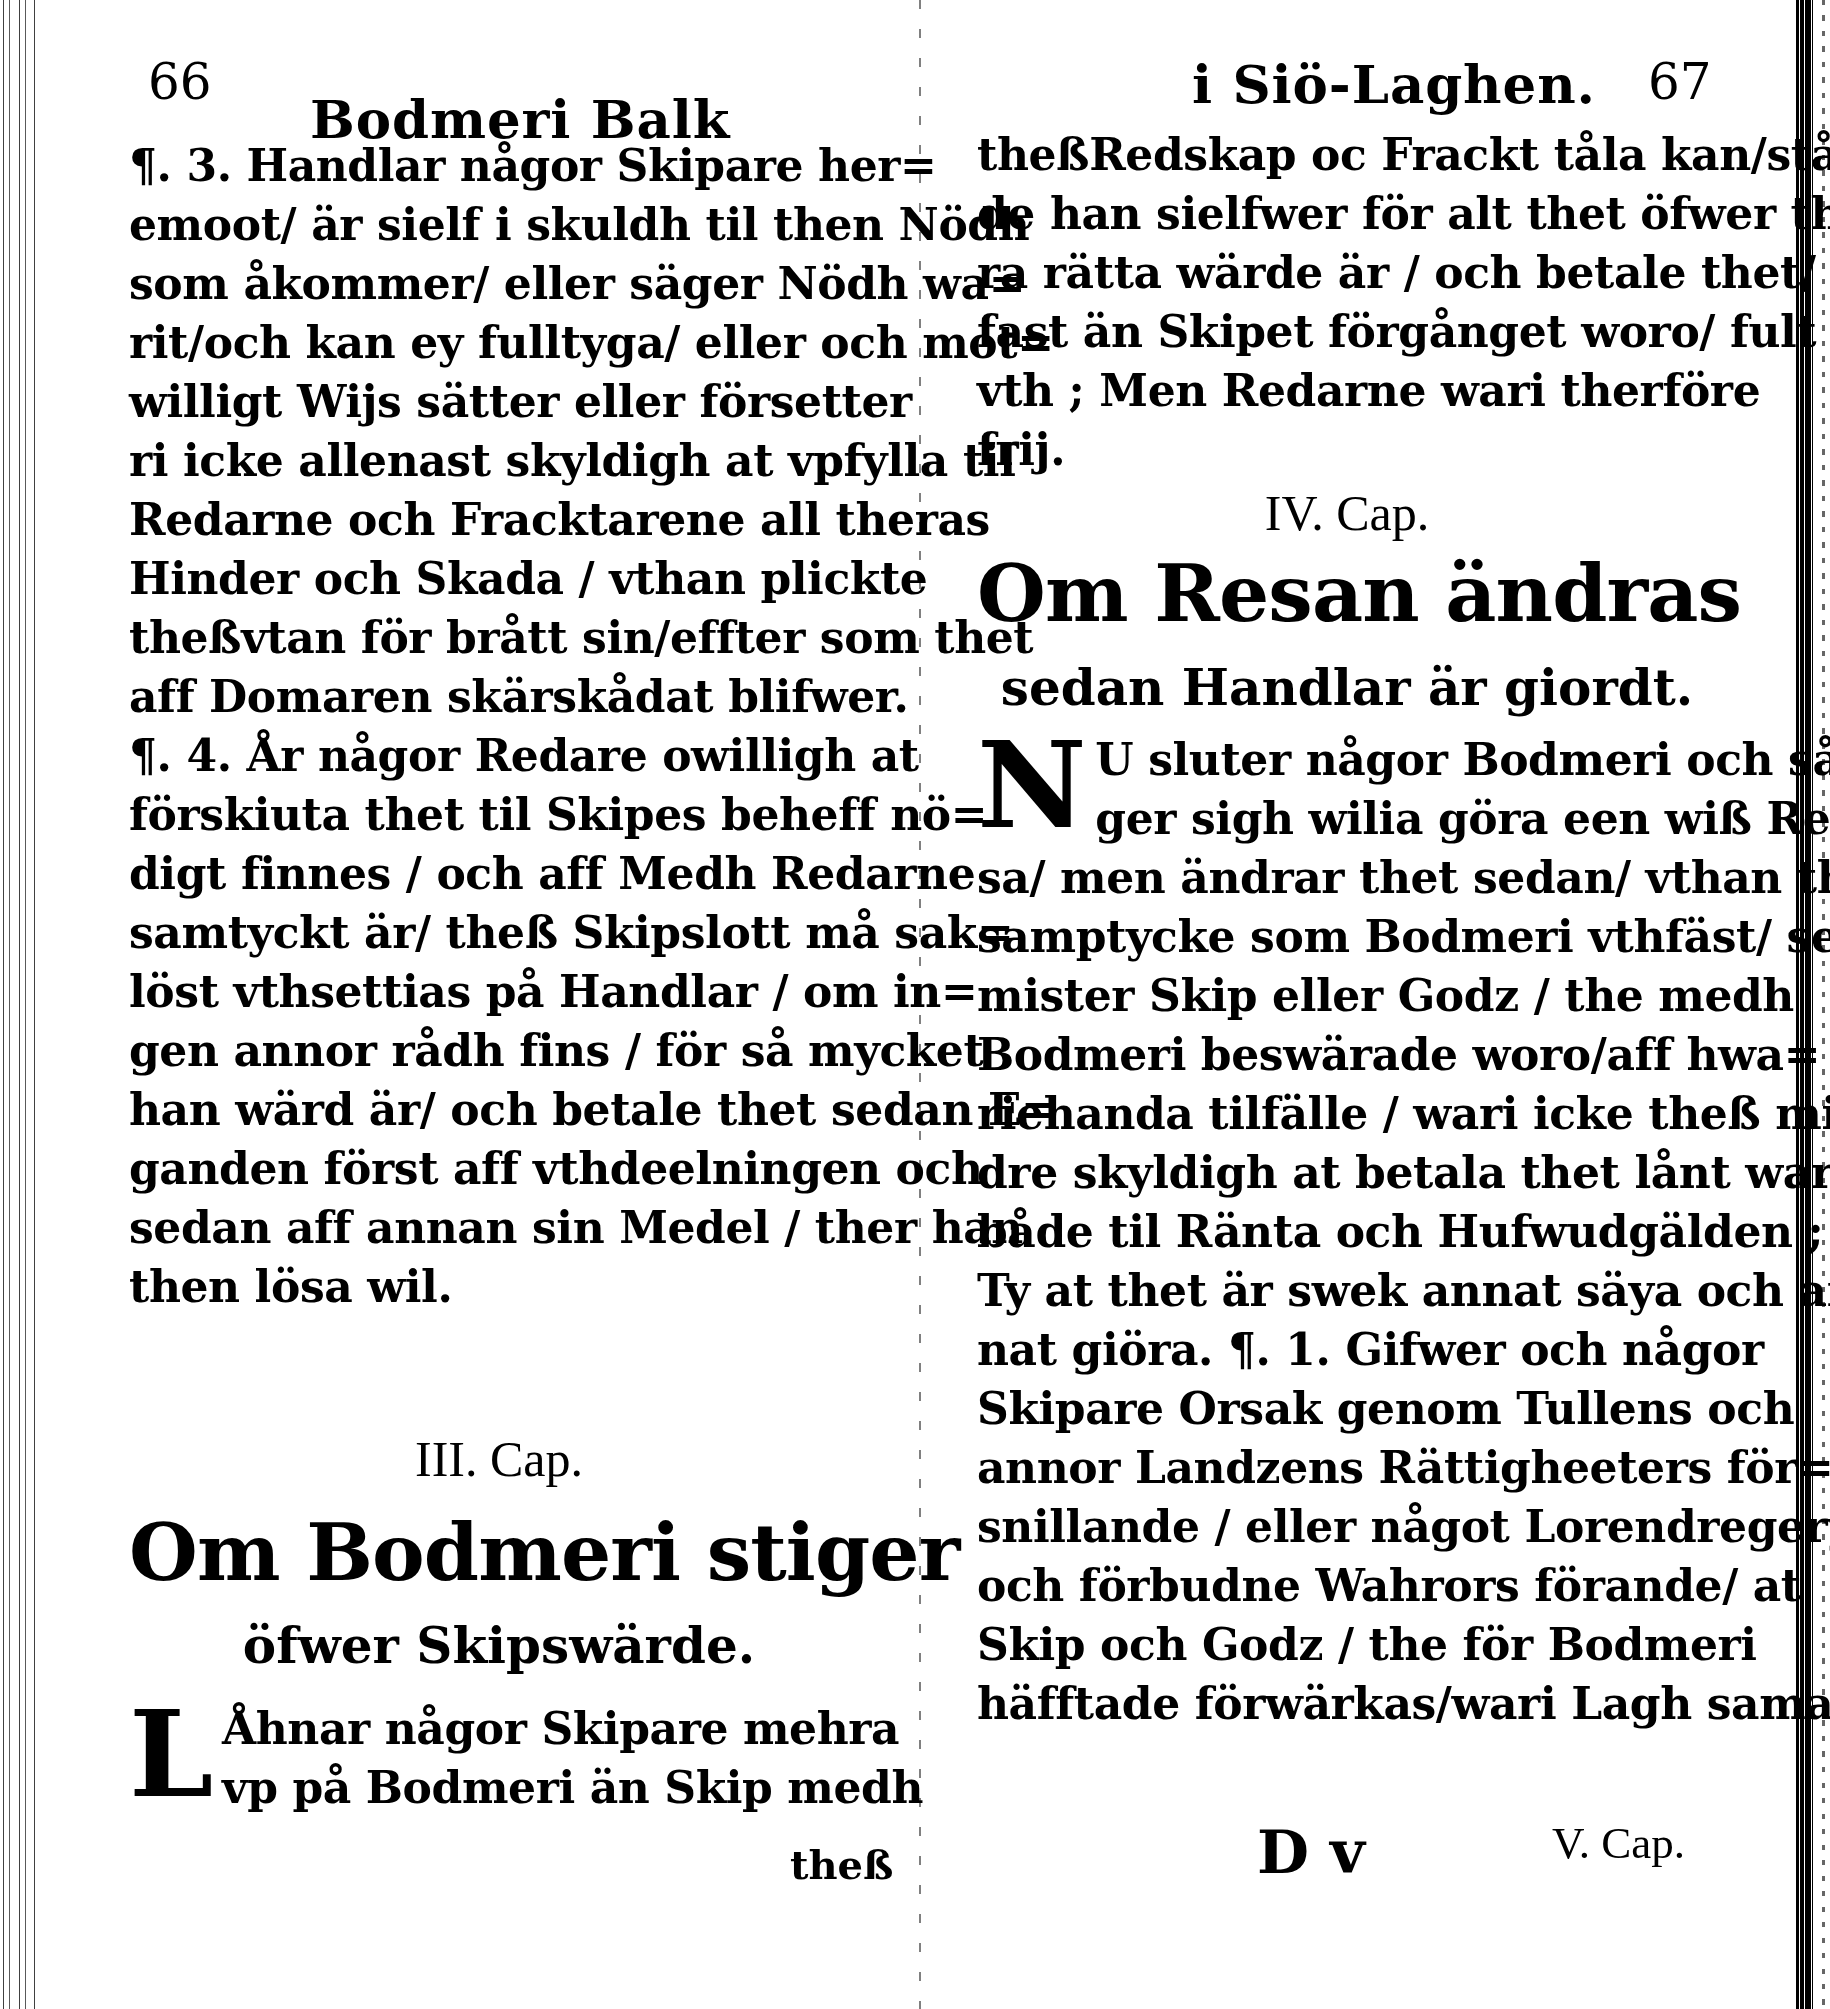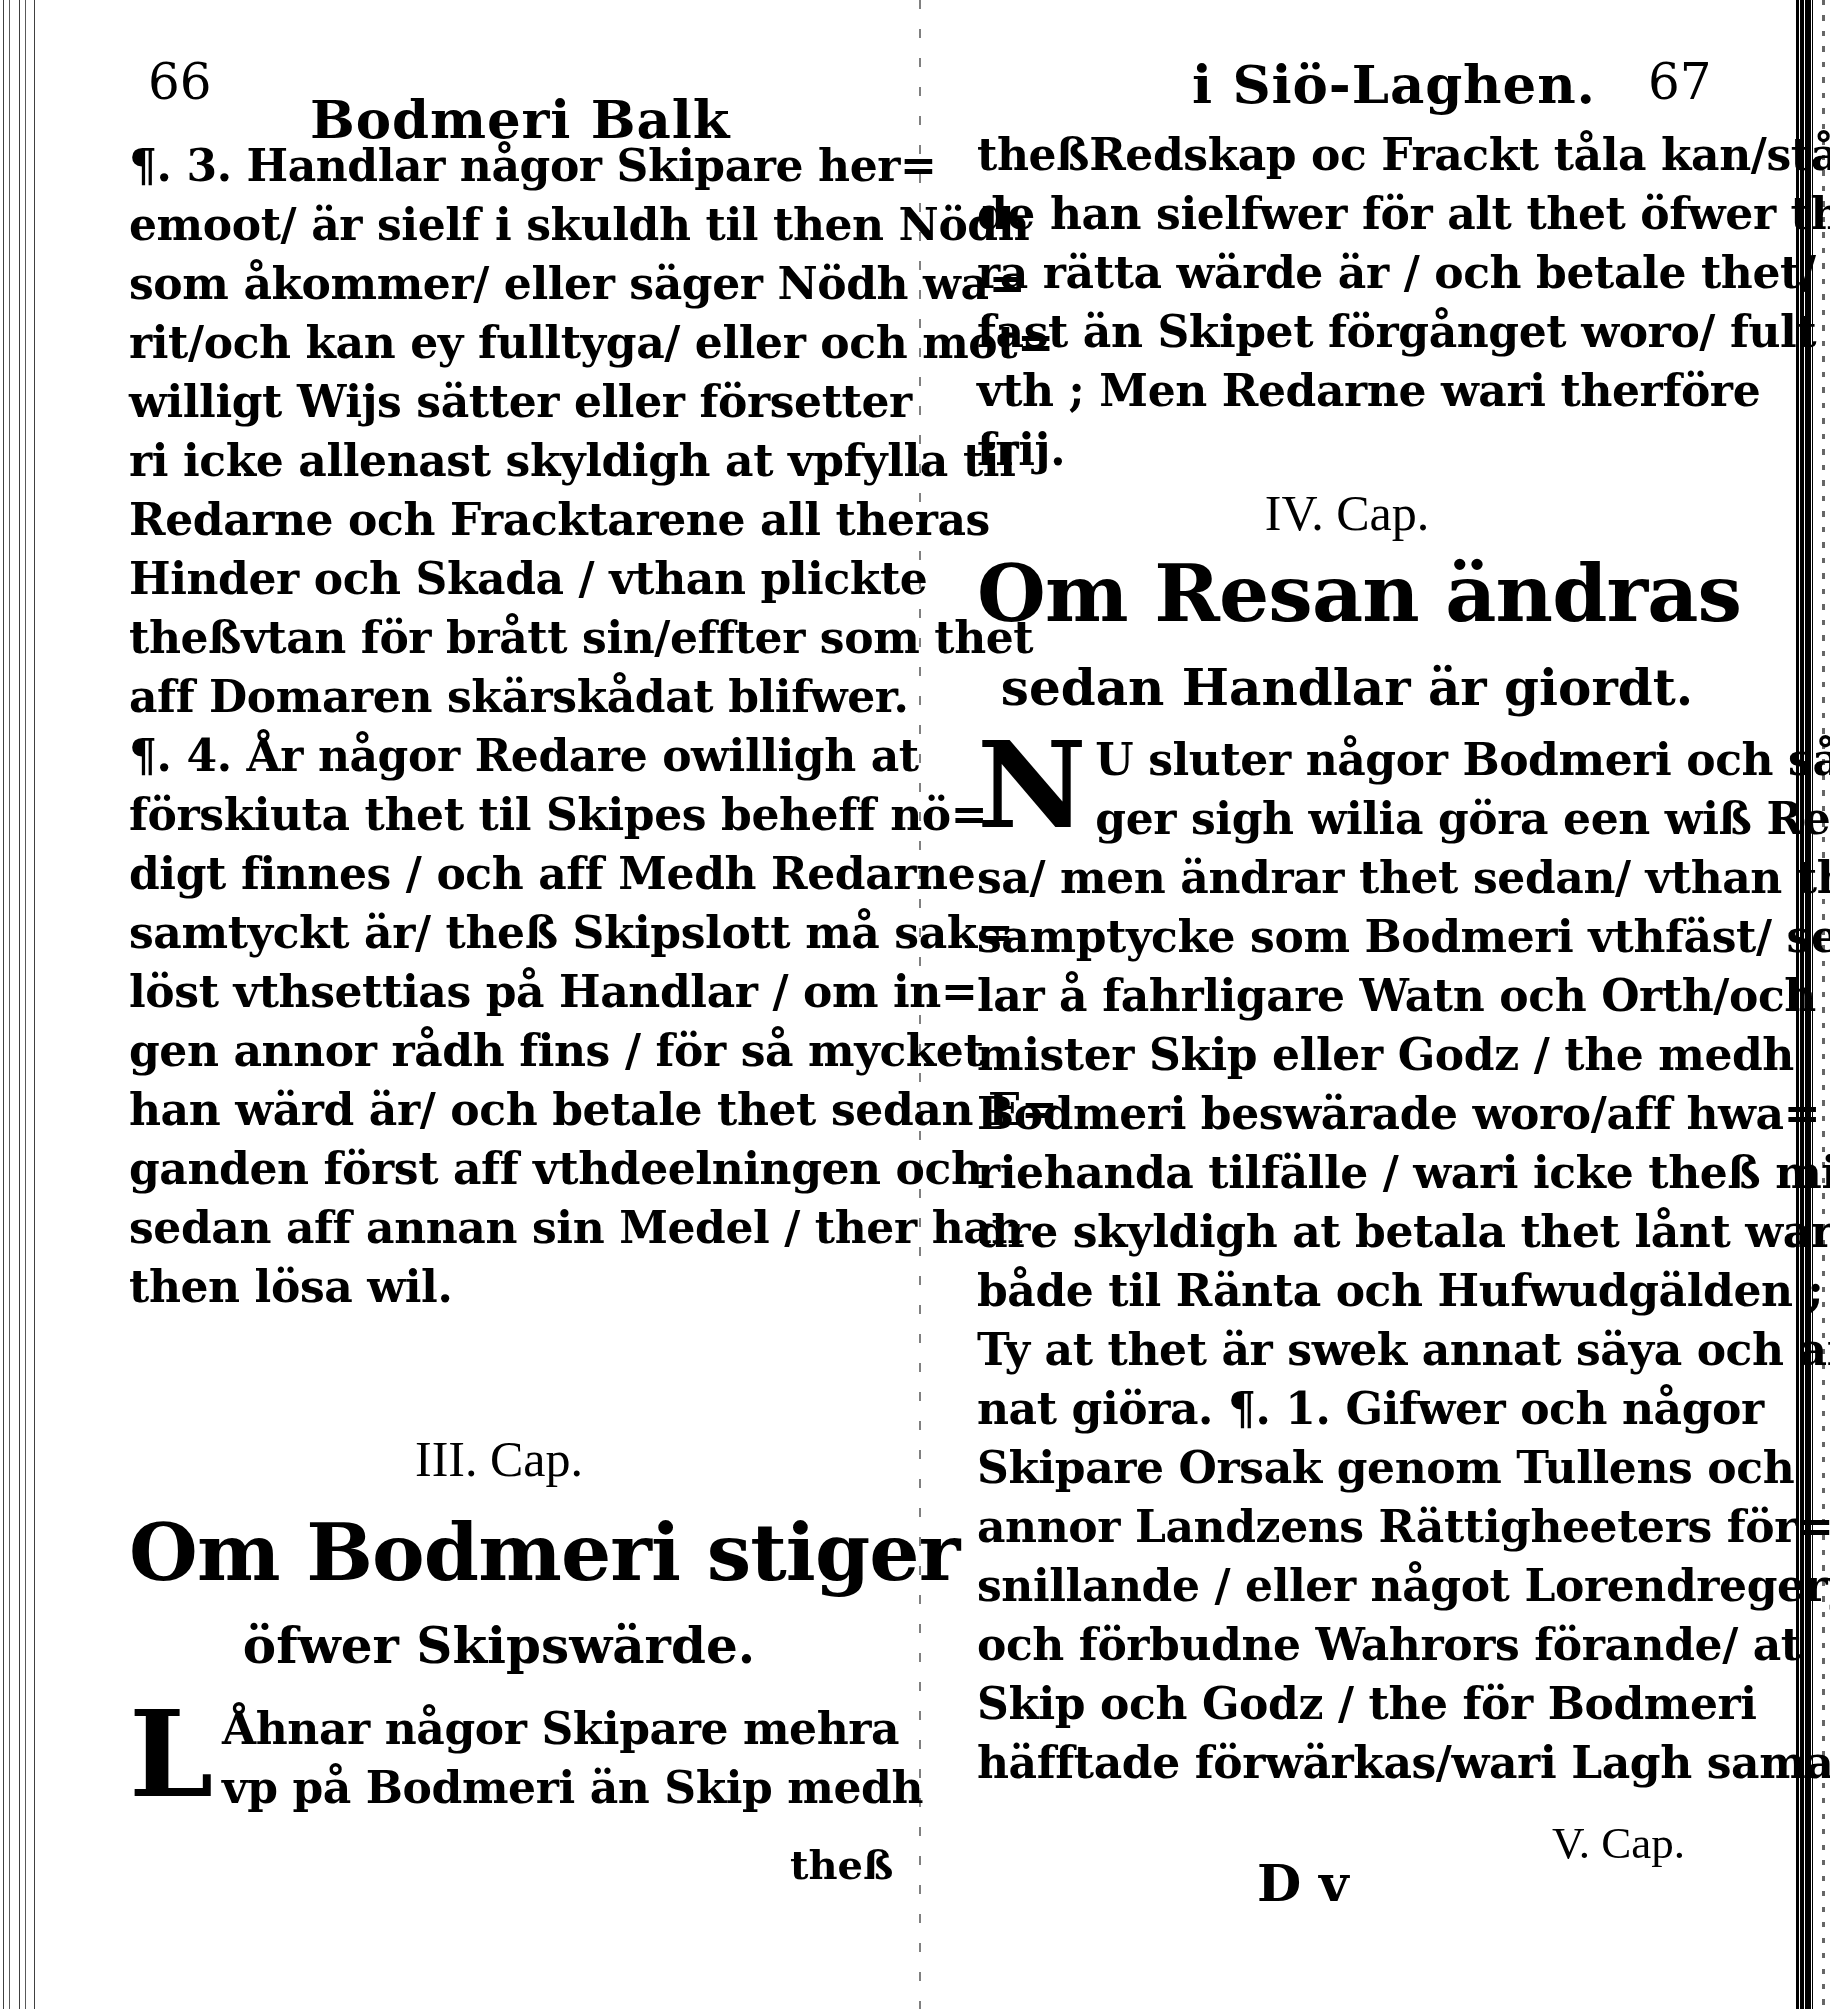--- a/index.html
+++ b/index.html
@@ -28,21 +28,21 @@
     white-space: nowrap; text-align: justify; text-align-last: justify; letter-spacing: -0.4px; }
   .line.last { text-align-last: left; }
   .chap { position: absolute; left: 0; right: 0; text-align: center; font-family: "Liberation Serif", serif;
     font-size: 50px; font-weight: normal; }
   .chap-title { position: absolute; left: 0; right: 0; font-size: 79px; font-weight: bold; white-space: nowrap;
     text-align: justify; text-align-last: justify; letter-spacing: -0.9px; }
   .chap-sub { position: absolute; left: 0; right: 0; text-align: center; font-size: 50px; font-weight: bold; white-space: nowrap; }
   .initial { float: left; font-size: 120px; line-height: 103px; font-weight: bold; margin-right: 8.6px; margin-top: 3.4px; }
   .dropcap-wrap .line { padding-left: 0; }
   .catch { position: absolute; font-size: 40px; font-weight: bold; }
-  .sig { position: absolute; font-size: 51px; font-weight: bold; margin-top: 36px; }
+  .sig { position: absolute; font-size: 60px; font-weight: bold; }
 </style>
 </head>
 <body>
 
 <div class="spread">
   <div class="edge-left"></div>
   <div class="gutter"></div>
   <div class="edge-right"></div>
   <div class="edge-right2"></div>
 
@@ -109,21 +109,20 @@
 
     <div class="text-block dropcap-wrap" style="top:730px;">
       <span class="initial">N</span>
       <span class="line">U sluter någor Bodmeri och så=</span>
       <span class="line">ger sigh wilia göra een wiß Ree=</span>
     </div>
 
     <div class="text-block" style="top:848px;">
       <span class="line">sa/ men ändrar thet sedan/ vthan theß</span>
       <span class="line">samptycke som Bodmeri vthfäst/ seg=</span>
-      <span class="line">lar å fahrligare Watn och Orth/och</span>
       <span class="line">mister Skip eller Godz / the medh</span>
       <span class="line">Bodmeri beswärade woro/aff hwa=</span>
       <span class="line">riehanda tilfälle / wari icke theß min=</span>
       <span class="line">dre skyldigh at betala thet lånt war/</span>
       <span class="line">både til Ränta och Hufwudgälden ;</span>
       <span class="line">Ty at thet är swek annat säya och an=</span>
       <span class="line">nat giöra. ¶. 1. Gifwer och någor</span>
       <span class="line">Skipare Orsak genom Tullens och</span>
       <span class="line">annor Landzens Rättigheeters för=</span>
       <span class="line">snillande / eller något Lorendregery</span>

